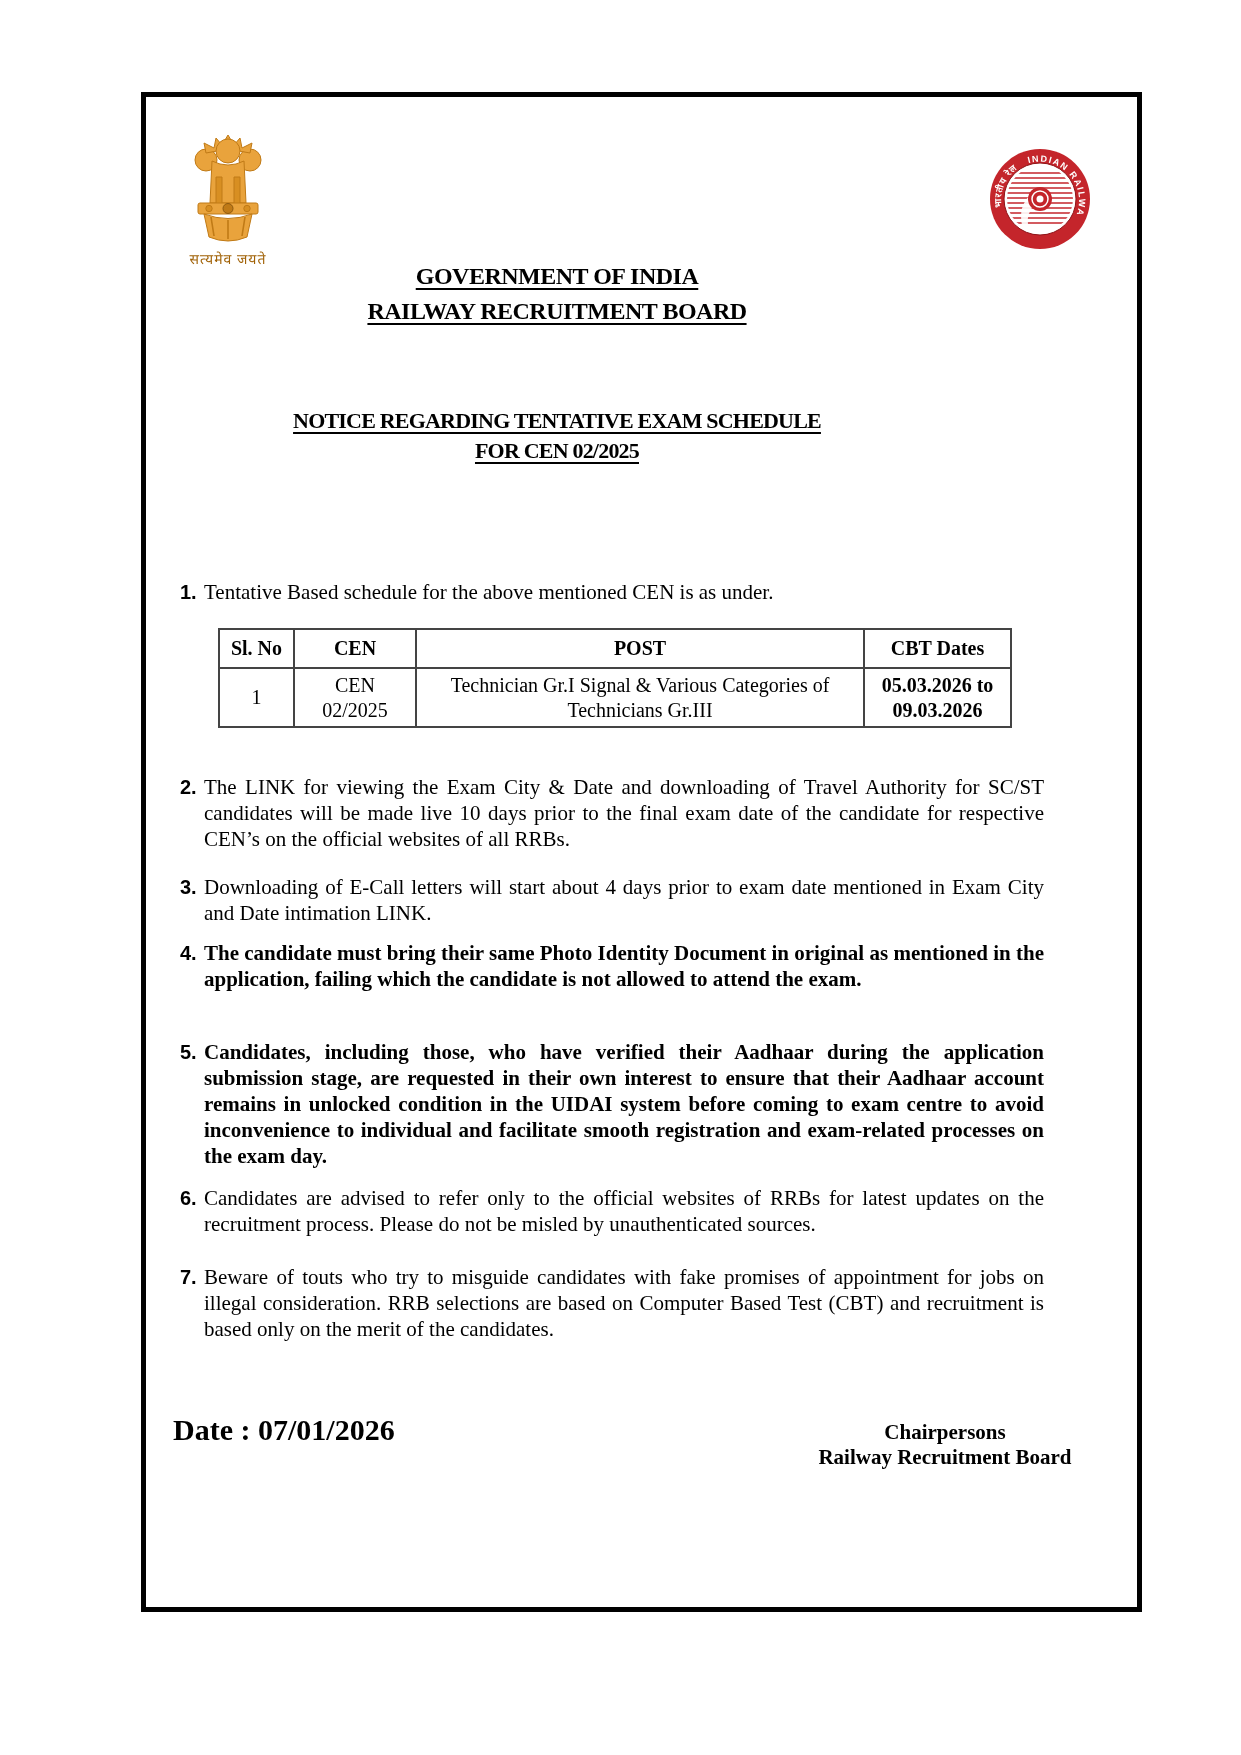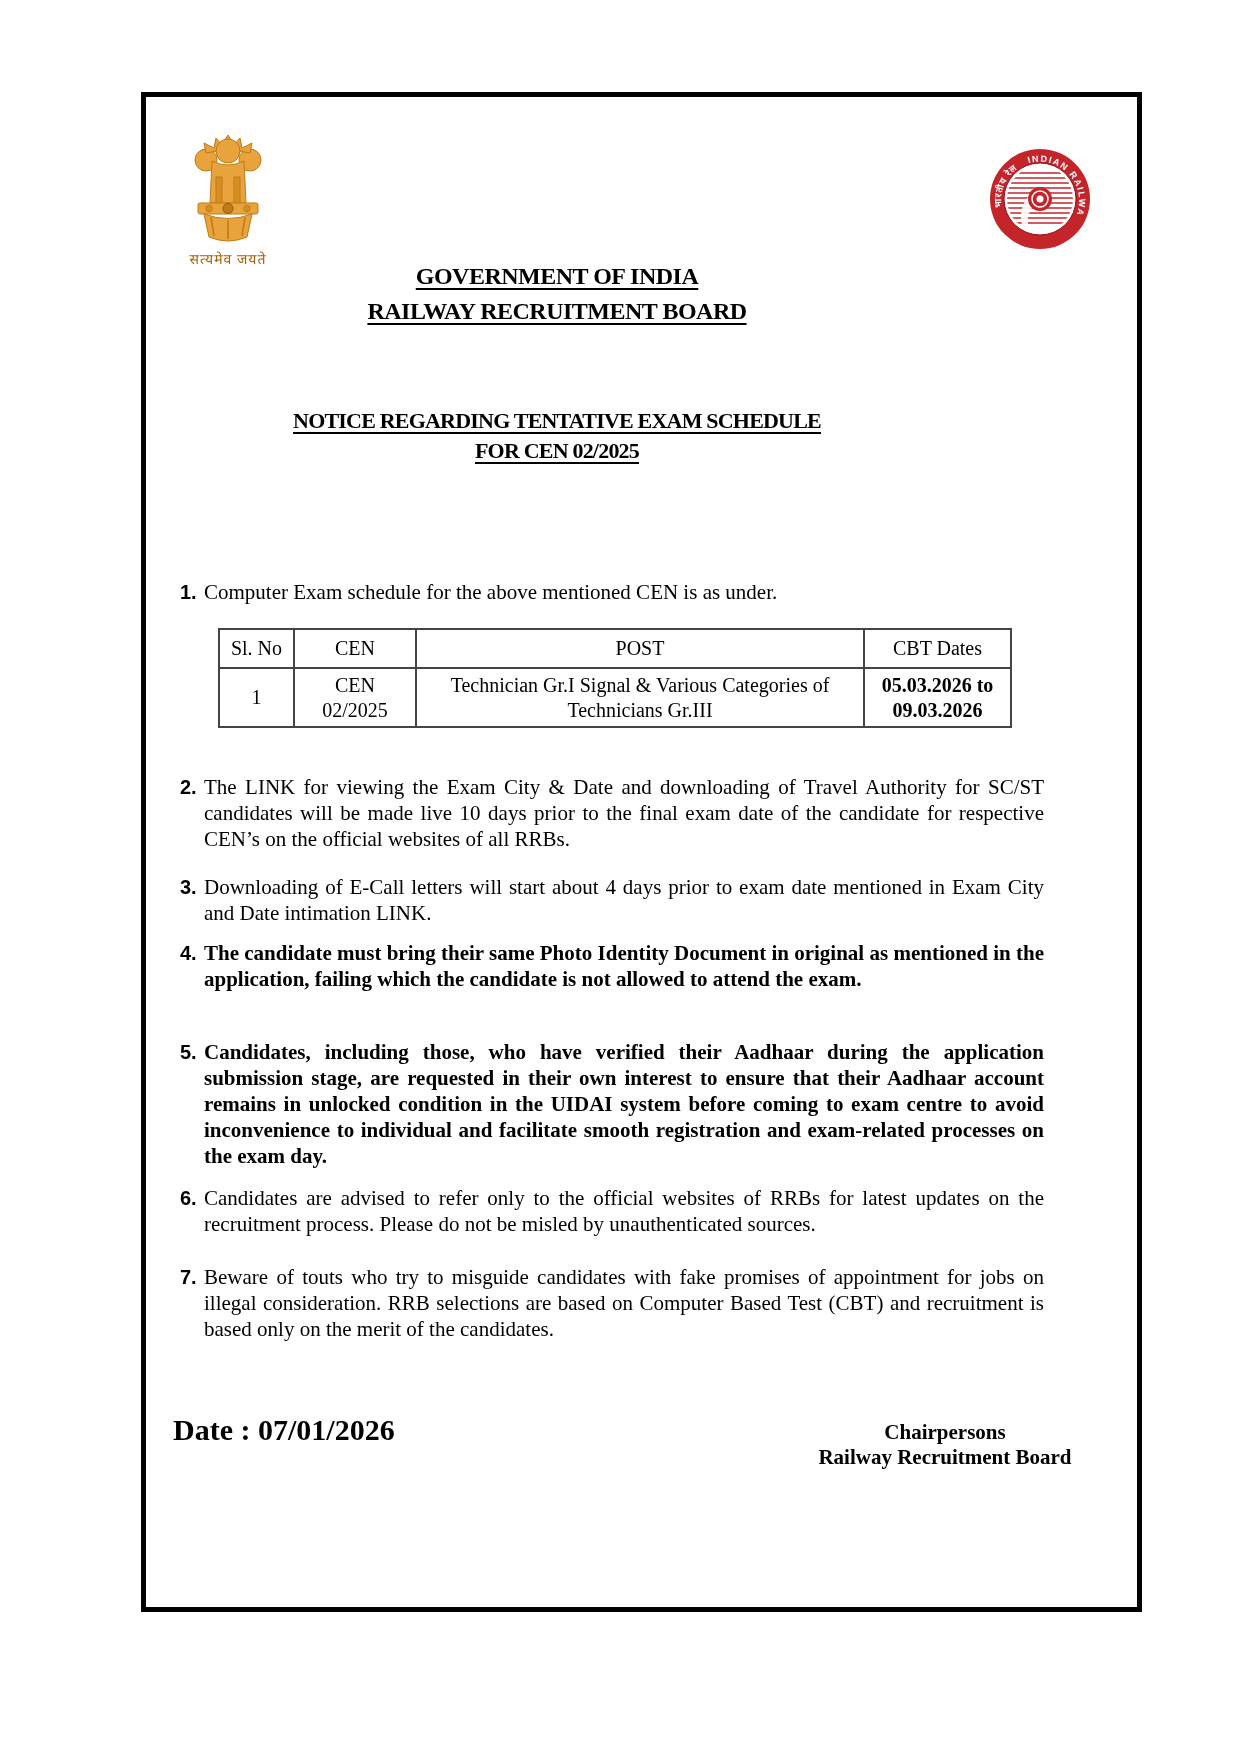--- a/index.html
+++ b/index.html
@@ -48,21 +48,21 @@
 
   
   table.sched{
     position:absolute;left:72px;top:531px;border-collapse:collapse;
     font-size:20px;table-layout:fixed;
   }
   table.sched th,table.sched td{
     border:2px solid #444;text-align:center;vertical-align:middle;
     padding:2px 6px;overflow:hidden;
   }
-  table.sched th{font-weight:normal;height:33px;margin-top:34px;}
+  table.sched th{font-weight:bold;height:33px;margin-top:34px;}
   table.sched td{height:53px;line-height:25px;}
   .col-sl{width:75px;}.col-cen{width:122px;}.col-post{width:448px;}.col-cbt{width:147px;}
   td.cbt{font-weight:bold;}
 
   
   .sign-block{
     position:absolute;left:649px;top:1323px;width:300px;text-align:center;
     font-weight:bold;font-size:21px;line-height:25px;
   }
   .date-line{position:absolute;left:27px;top:1316px;font-weight:bold;font-size:30px;}
@@ -137,21 +137,21 @@
       <div><span>RAILWAY RECRUITMENT BOARD</span></div>
     </div>
 
     <div class="notice-head">
       <div><span>NOTICE REGARDING TENTATIVE EXAM SCHEDULE</span></div>
       <div><span>FOR CEN 02/2025</span></div>
     </div>
 
     <div class="item" style="top:482px">
       <span class="num">1.</span>
-      <div class="body">Computer Exam schedule for the above mentioned CEN is as under.</div>
+      <div class="body">Tentative Based schedule for the above mentioned CEN is as under.</div>
     </div>
 
     <table class="sched">
       <colgroup>
         <col class="col-sl">
           <col class="col-cen">
           <col class="col-post">
           <col class="col-cbt">
       </colgroup>
       <thead>

